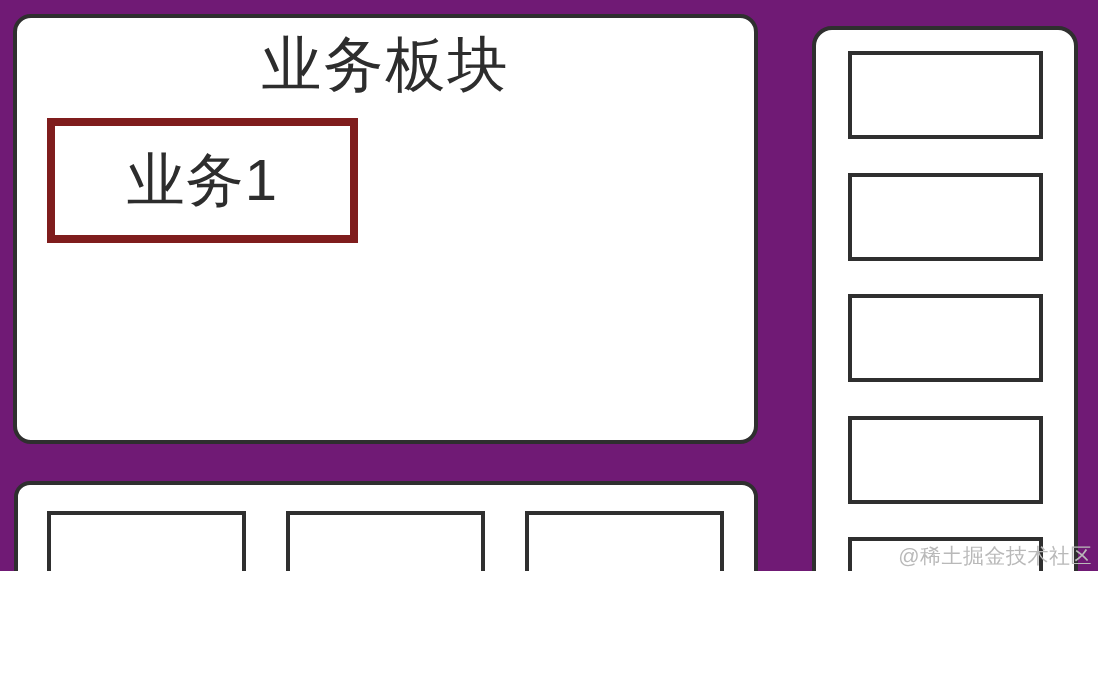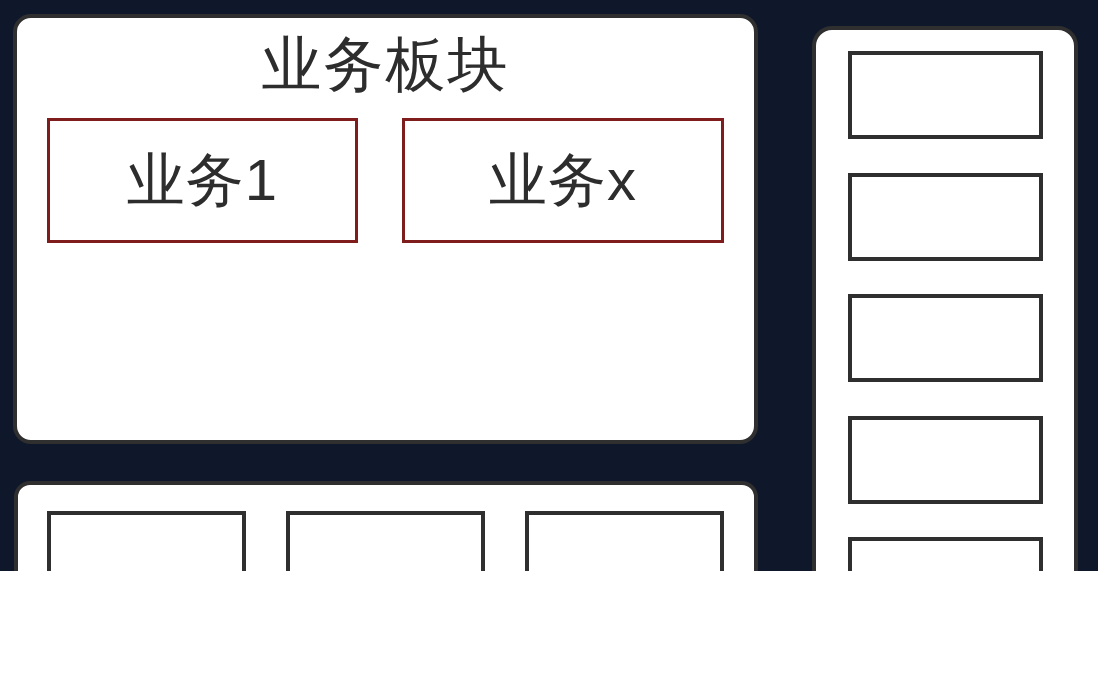--- a/index.html
+++ b/index.html
@@ -5,21 +5,21 @@
   html, body {
     margin: 0;
     padding: 0;
     background: #ffffff;
     font-family: "Liberation Sans", sans-serif;
   }
   .stage {
     position: relative;
     width: 1098px;
     height: 571px;
-    background: #0f172a;
+    background: #701a75;
     overflow: hidden;
   }
   .panel {
     position: absolute;
     box-sizing: border-box;
     border: 4px solid #2f2f2f;
     background: #ffffff;
   }
   
   .business-panel {
@@ -43,21 +43,21 @@
     left: 30px;
     top: 100px;
     display: grid;
     grid-template-columns: 311px 322px;
     column-gap: 44px;
     row-gap: 36px;
   }
   .biz-box {
     box-sizing: border-box;
     height: 125px;
-    border: 3px solid #7f1d1d;
+    border: 8px solid #7f1d1d;
     background: #ffffff;
     display: flex;
     align-items: center;
     justify-content: center;
     font-size: 58px;
     font-weight: 300;
     color: #2d2d2d;
     letter-spacing: 1px;
   }
   
@@ -126,23 +126,20 @@
 <body>
 
 <div class="stage">
 
   <div class="panel business-panel">
     <div class="panel-title">业务板块</div>
     <div class="biz-grid">
       <div class="biz-box">
         <span>业务1</span>
       </div>
-      <div class="biz-box">
-        <span>业务x</span>
-      </div>
     </div>
   </div>
 
   <div class="panel bottom-panel">
     <div class="bottom-row">
       <div class="empty-box"></div>
       <div class="empty-box"></div>
       <div class="empty-box"></div>
     </div>
   </div>
@@ -150,14 +147,15 @@
   <div class="panel right-panel">
     <div class="empty-box"></div>
     <div class="empty-box"></div>
     <div class="empty-box"></div>
     <div class="empty-box"></div>
     <div class="empty-box"></div>
   </div>
 
   <div class="baseline-line"></div>
 
+  <div class="watermark">@稀土掘金技术社区</div>
 
 </div>
 
 </body></html>

